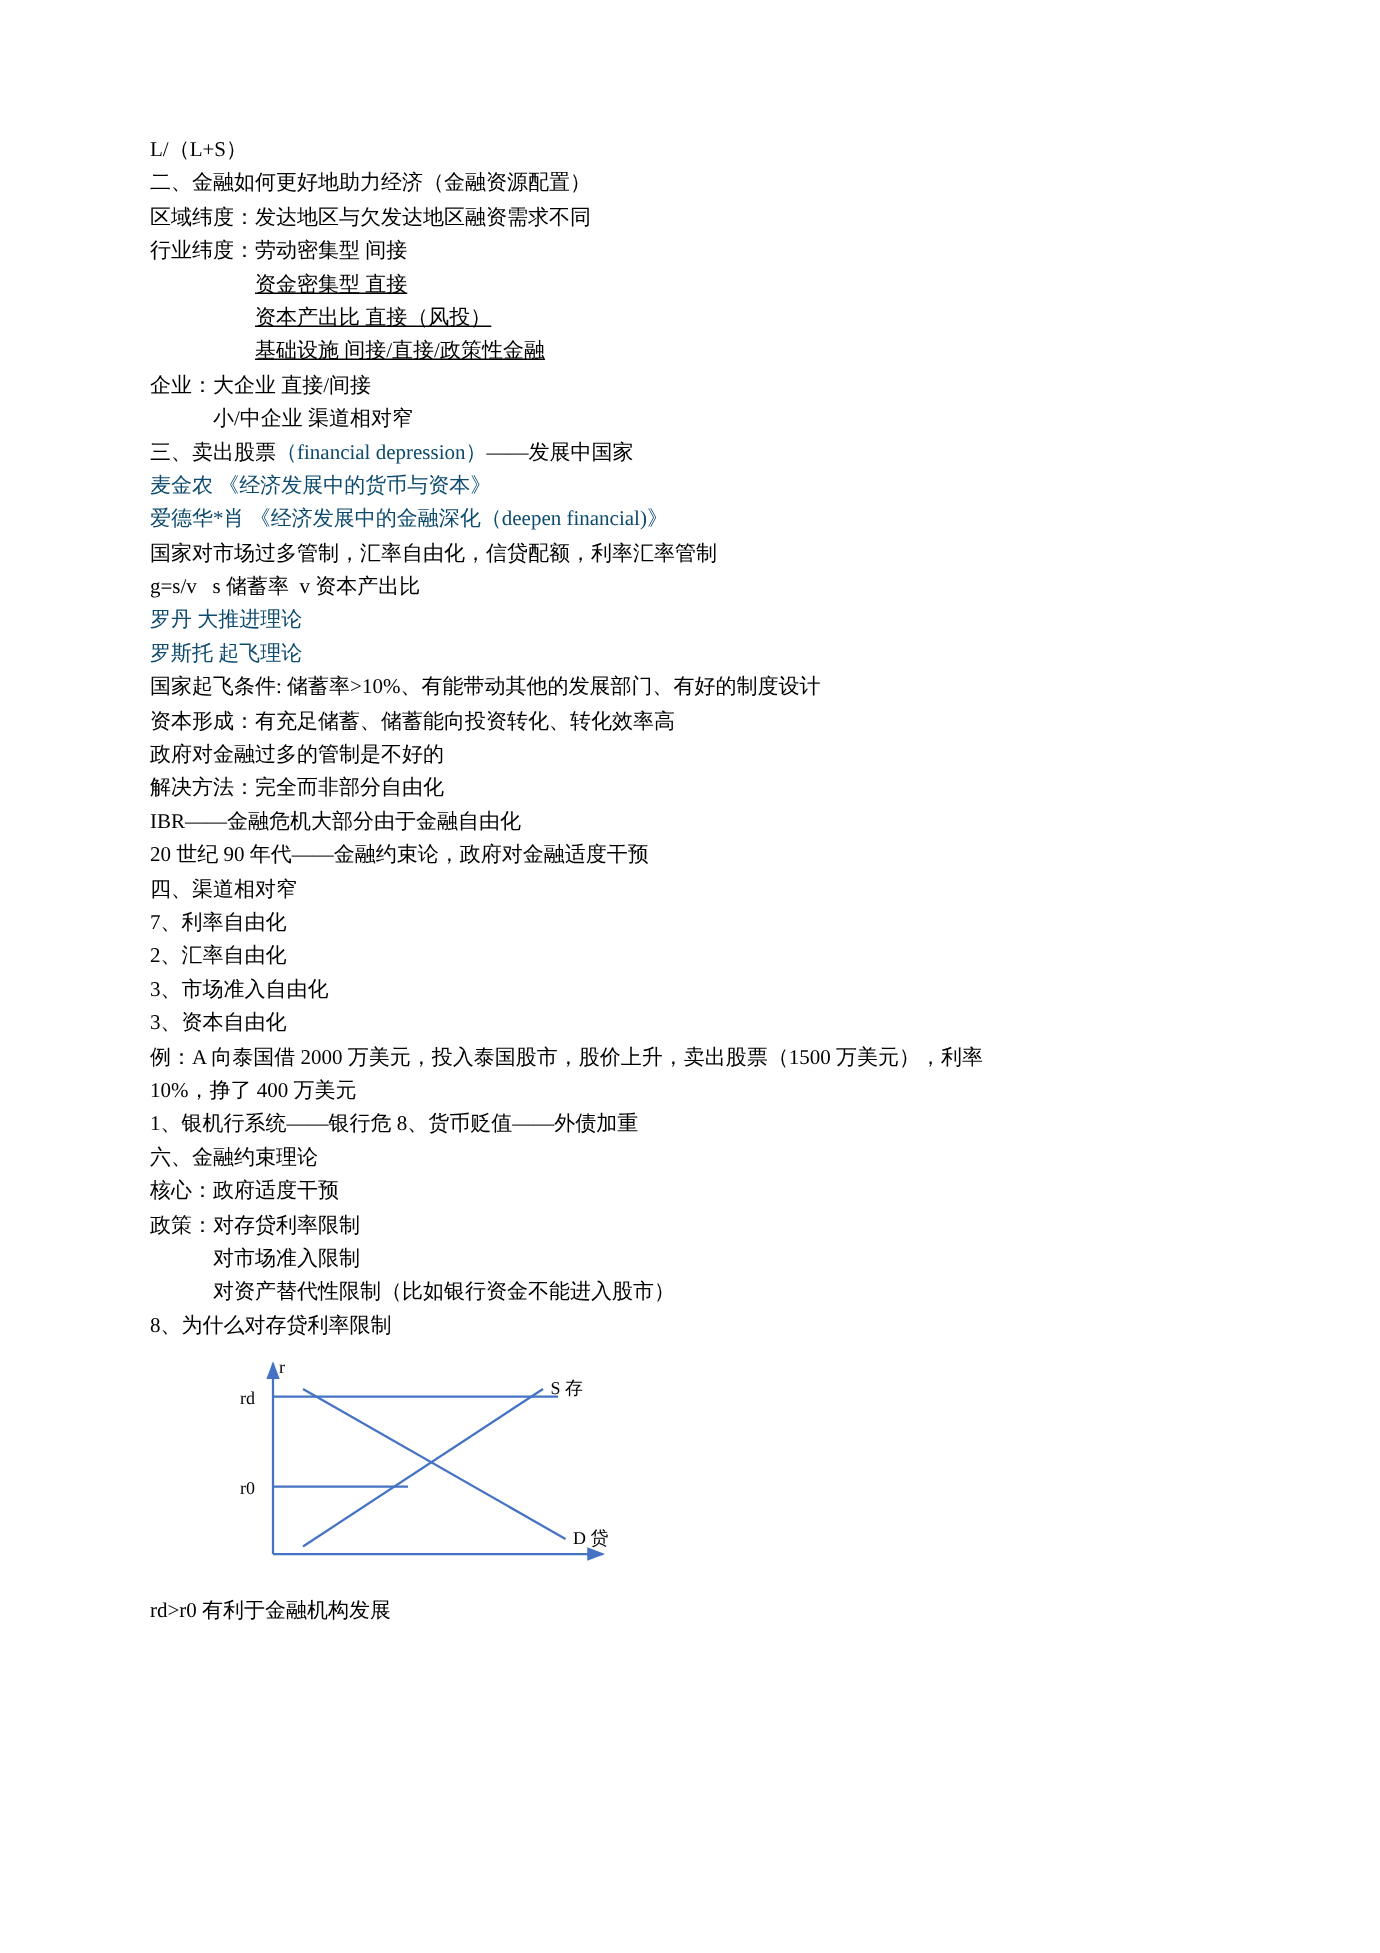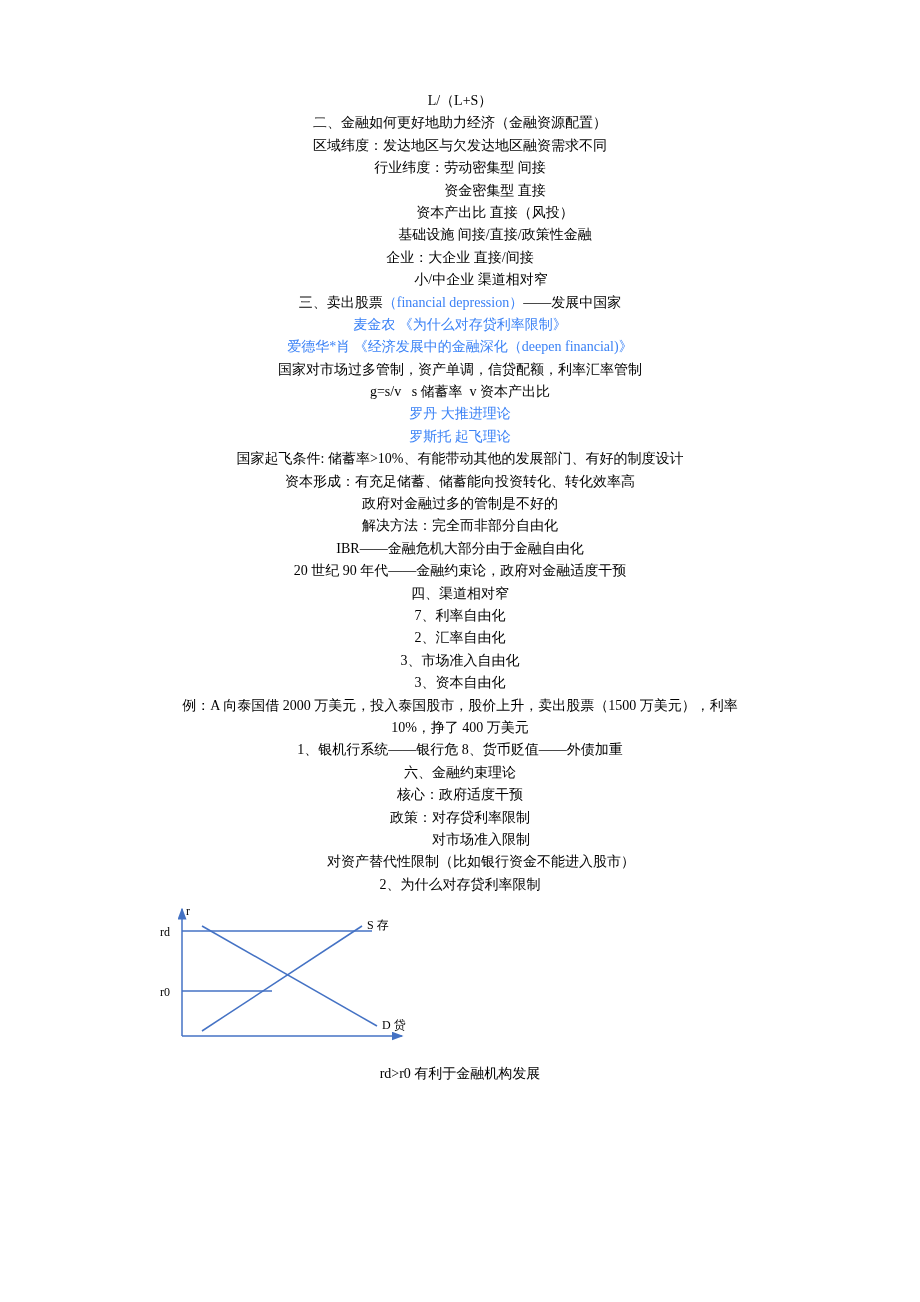--- a/index.html
+++ b/index.html
@@ -9,56 +9,56 @@
       color: #000;
       background: #fff;
       margin: 0;
       padding: 90px 100px;
       width: 920px;
       box-sizing: border-box;
     }
     .line {
       margin: 0;
       white-space: pre;
-      text-align: center;
     }
     .indent1 {
       padding-left: 70px;
+      text-decoration: underline;
     }
     .indent-small {
       padding-left: 42px;
     }
     .indent-policy {
       padding-left: 42px;
     }
     .blue {
-      color: #3b82f6;
+      color: #0c4a6e;
     }
     .chart-container {
       margin-left: 42px;
       margin-top: 5px;
       margin-bottom: 5px;
     }
   </style>
 </head>
 <body>
 
 <p class="line">L/（L+S）</p>
 <p class="line">二、金融如何更好地助力经济（金融资源配置）</p>
 <p class="line">区域纬度：发达地区与欠发达地区融资需求不同</p>
 <p class="line">行业纬度：劳动密集型 间接</p>
 <p class="line indent1">资金密集型 直接</p>
 <p class="line indent1">资本产出比 直接（风投）</p>
 <p class="line indent1">基础设施 间接/直接/政策性金融</p>
 <p class="line">企业：大企业 直接/间接</p>
 <p class="line indent-small">小/中企业 渠道相对窄</p>
 <p class="line"><span>三、卖出股票</span><span class="blue">（financial depression）</span><span>——发展中国家</span></p>
-<p class="line blue">麦金农 《为什么对存贷利率限制》</p>
+<p class="line blue">麦金农 《经济发展中的货币与资本》</p>
 <p class="line blue">爱德华*肖 《经济发展中的金融深化（deepen financial)》</p>
-<p class="line">国家对市场过多管制，资产单调，信贷配额，利率汇率管制</p>
+<p class="line">国家对市场过多管制，汇率自由化，信贷配额，利率汇率管制</p>
 <p class="line">g=s/v   s 储蓄率  v 资本产出比</p>
 <p class="line blue">罗丹 大推进理论</p>
 <p class="line blue">罗斯托 起飞理论</p>
 <p class="line">国家起飞条件: 储蓄率&gt;10%、有能带动其他的发展部门、有好的制度设计</p>
 <p class="line">资本形成：有充足储蓄、储蓄能向投资转化、转化效率高</p>
 <p class="line">政府对金融过多的管制是不好的</p>
 <p class="line">解决方法：完全而非部分自由化</p>
 <p class="line">IBR——金融危机大部分由于金融自由化</p>
 <p class="line">20 世纪 90 年代——金融约束论，政府对金融适度干预</p>
 <p class="line">四、渠道相对窄</p>
@@ -67,21 +67,21 @@
 <p class="line">3、市场准入自由化</p>
 <p class="line">3、资本自由化</p>
 <p class="line">例：A 向泰国借 2000 万美元，投入泰国股市，股价上升，卖出股票（1500 万美元），利率</p>
 <p class="line">10%，挣了 400 万美元</p>
 <p class="line">1、银机行系统——银行危 8、货币贬值——外债加重</p>
 <p class="line">六、金融约束理论</p>
 <p class="line">核心：政府适度干预</p>
 <p class="line">政策：对存贷利率限制</p>
 <p class="line indent-policy">对市场准入限制</p>
 <p class="line indent-policy">对资产替代性限制（比如银行资金不能进入股市）</p>
-<p class="line">2、为什么对存贷利率限制</p>
+<p class="line">8、为什么对存贷利率限制</p>
 
 <div class="chart-container">
   <svg width="300" height="150">
     <defs>
       <marker id="arrowhead" markerWidth="8" markerHeight="6" refX="7" refY="3" orient="auto">
         <polygon points="0 0, 8 3, 0 6" fill="#4472C4"></polygon>
       </marker>
     </defs>
 
     <line x1="40" y1="135" x2="40" y2="8" stroke="#4472C4" stroke-width="1.5" marker-end="url(#arrowhead)"></line>

